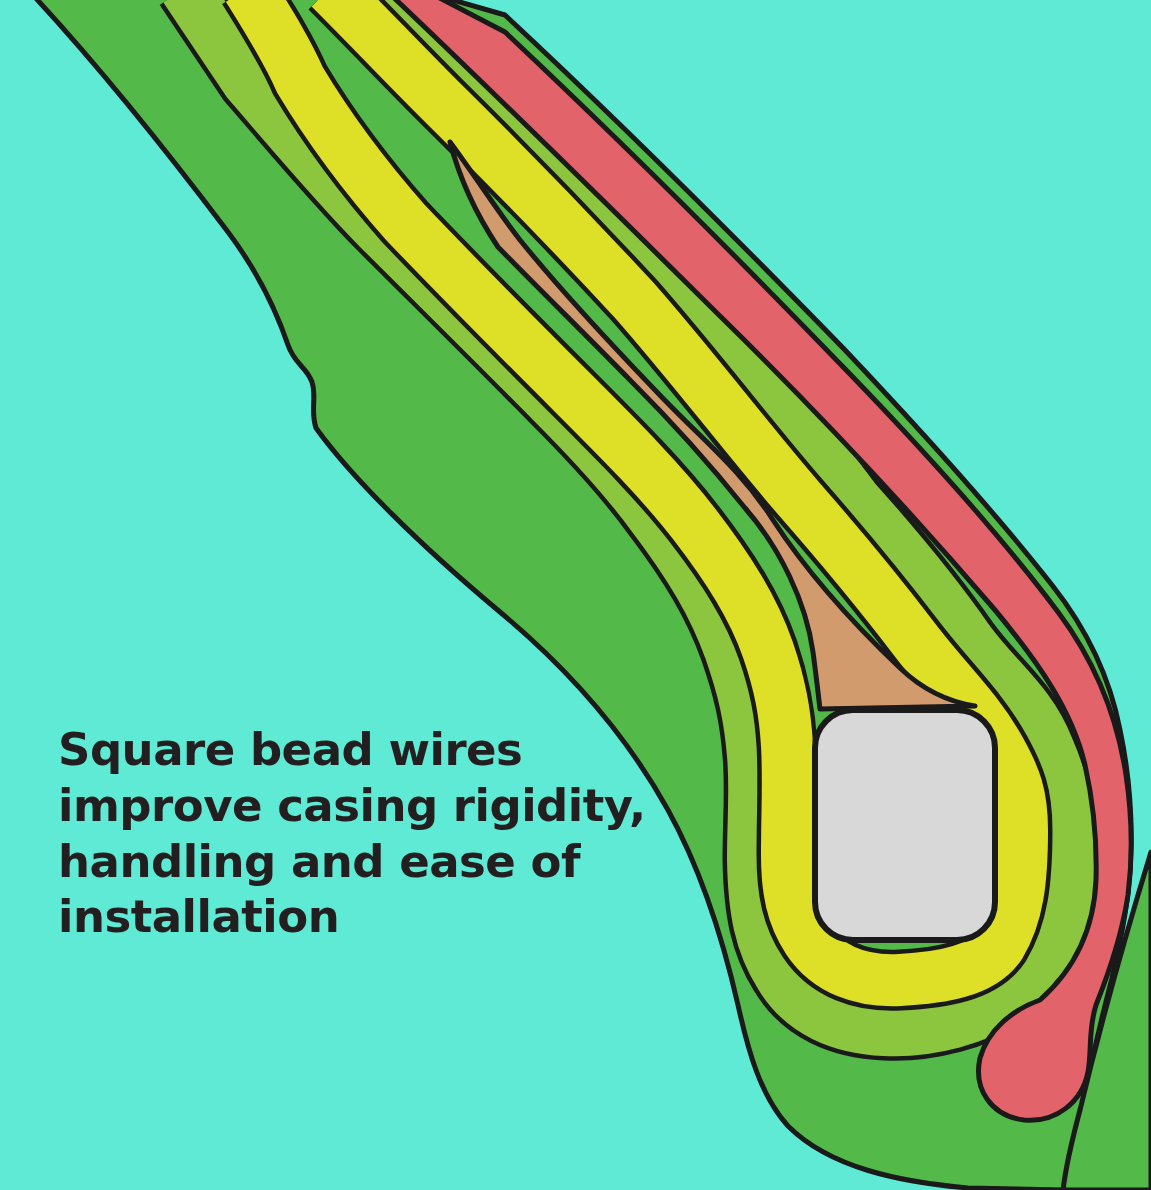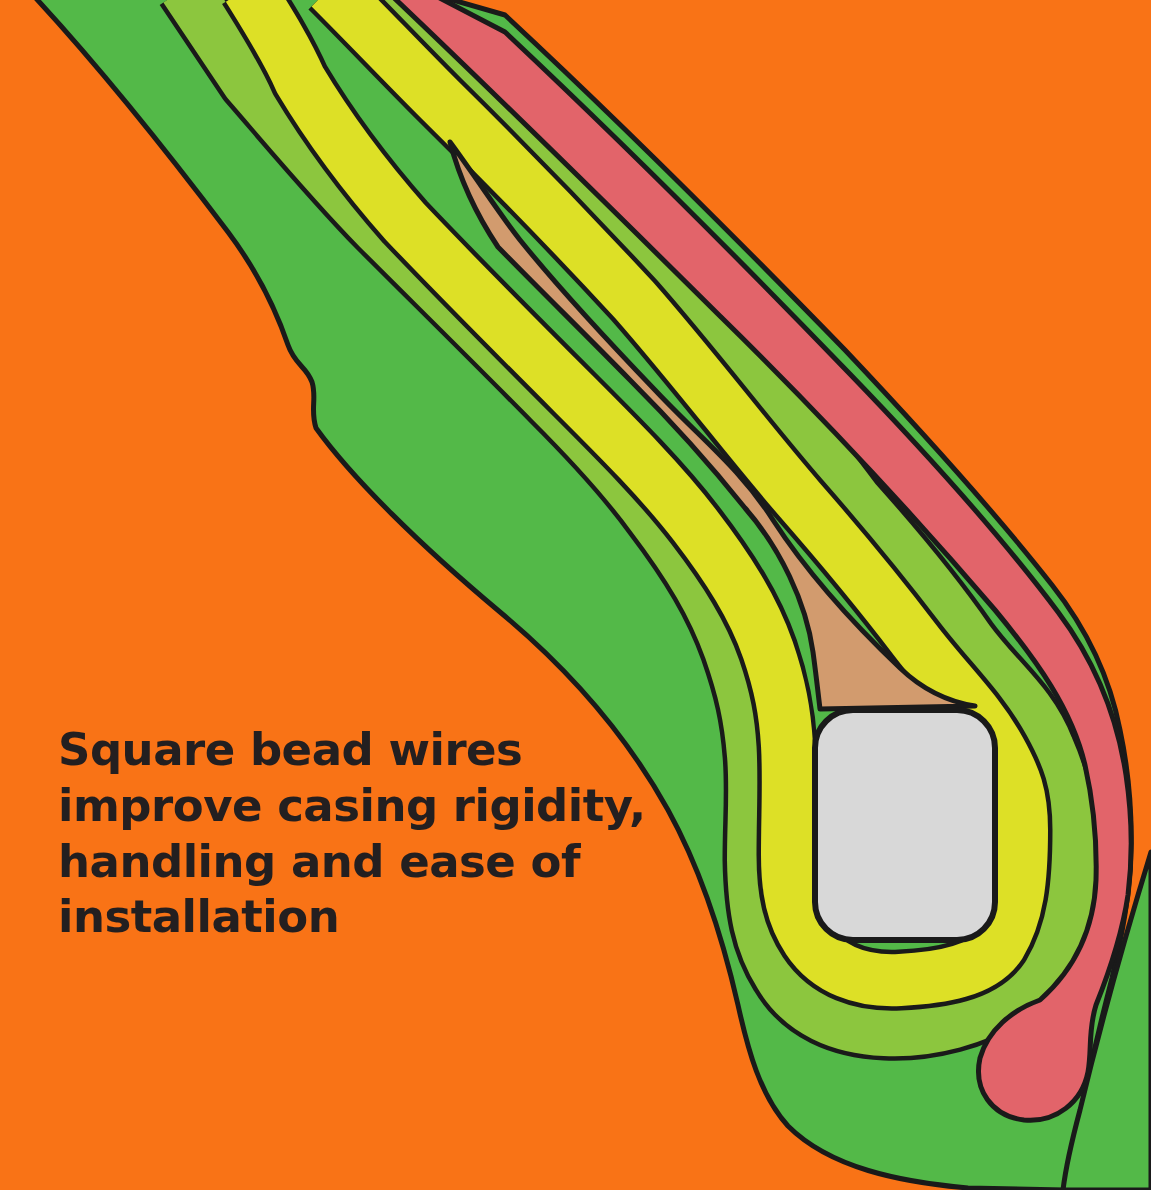--- a/index.html
+++ b/index.html
@@ -6,21 +6,21 @@
     margin: 0;
     padding: 0;
     background: #ffffff;
     font-family: "DejaVu Sans", "Liberation Sans", sans-serif;
   }
   #stage {
     position: relative;
     width: 1151px;
     height: 1190px;
     overflow: hidden;
-    background: #f97316;
+    background: #5eead4;
   }
   #diagram-svg {
     position: absolute;
     left: 0;
     top: 0;
     width: 1151px;
     height: 1190px;
   }
   .outlined {
     stroke-width: 5px;

